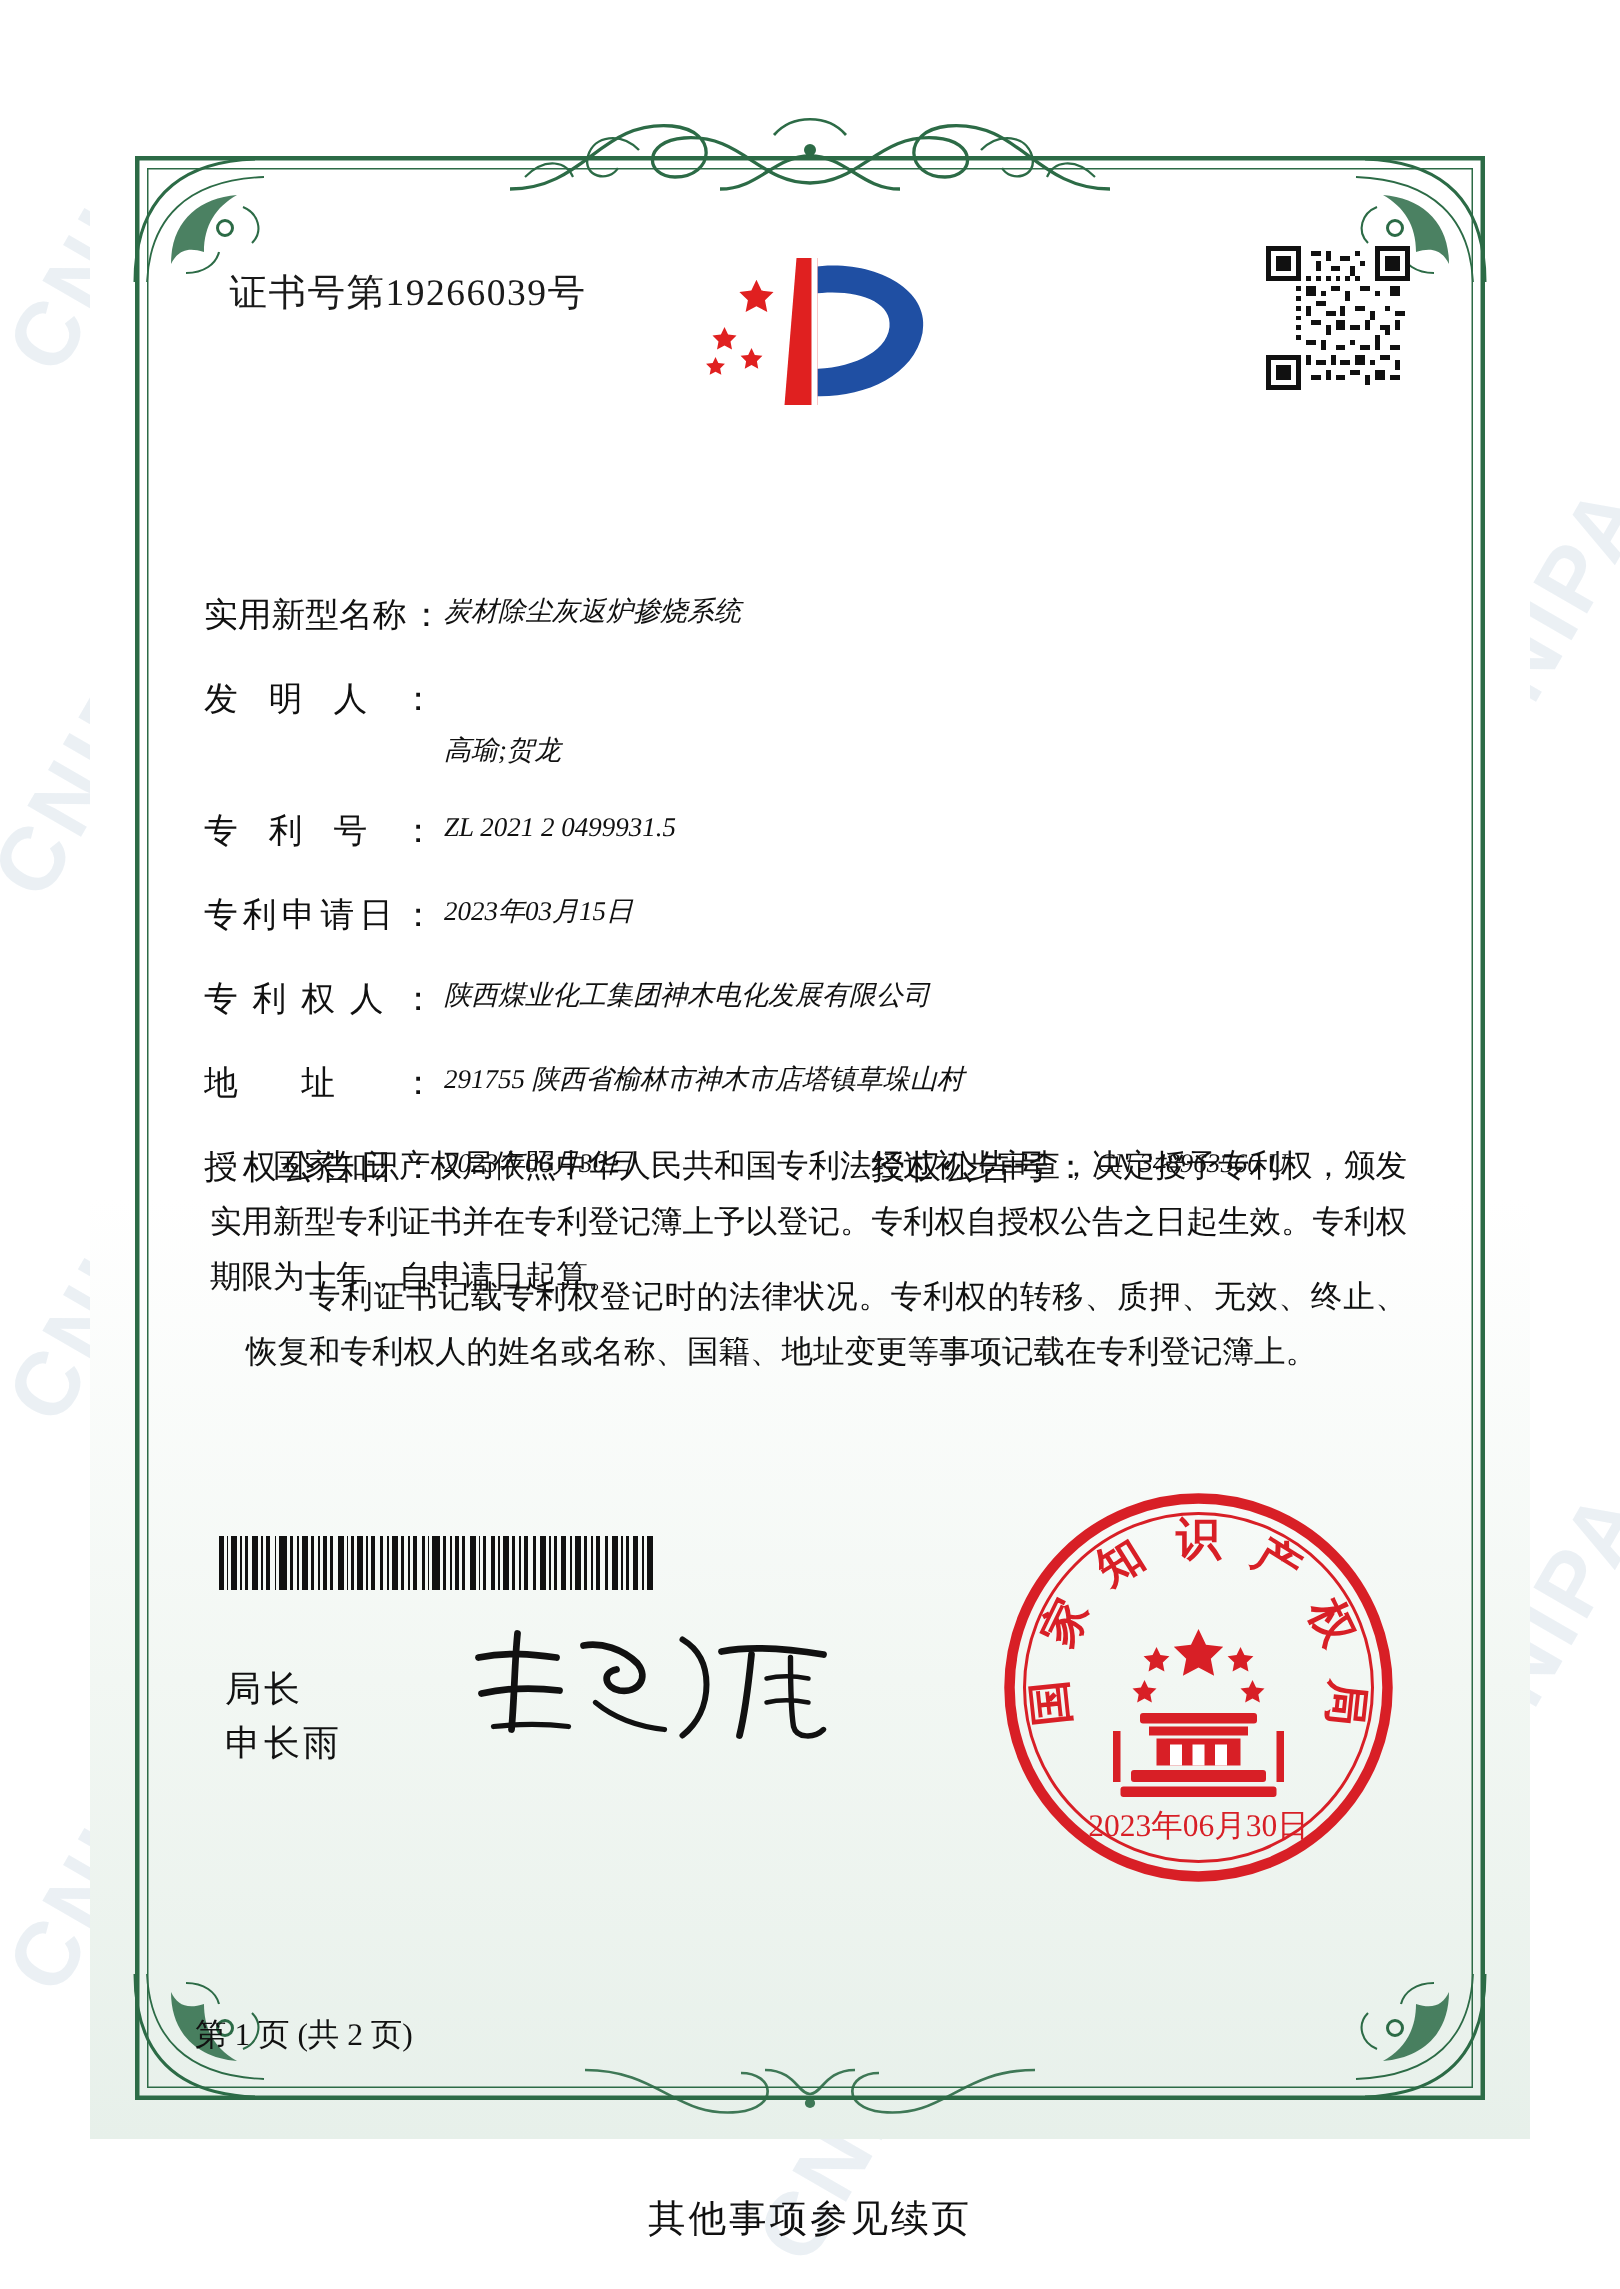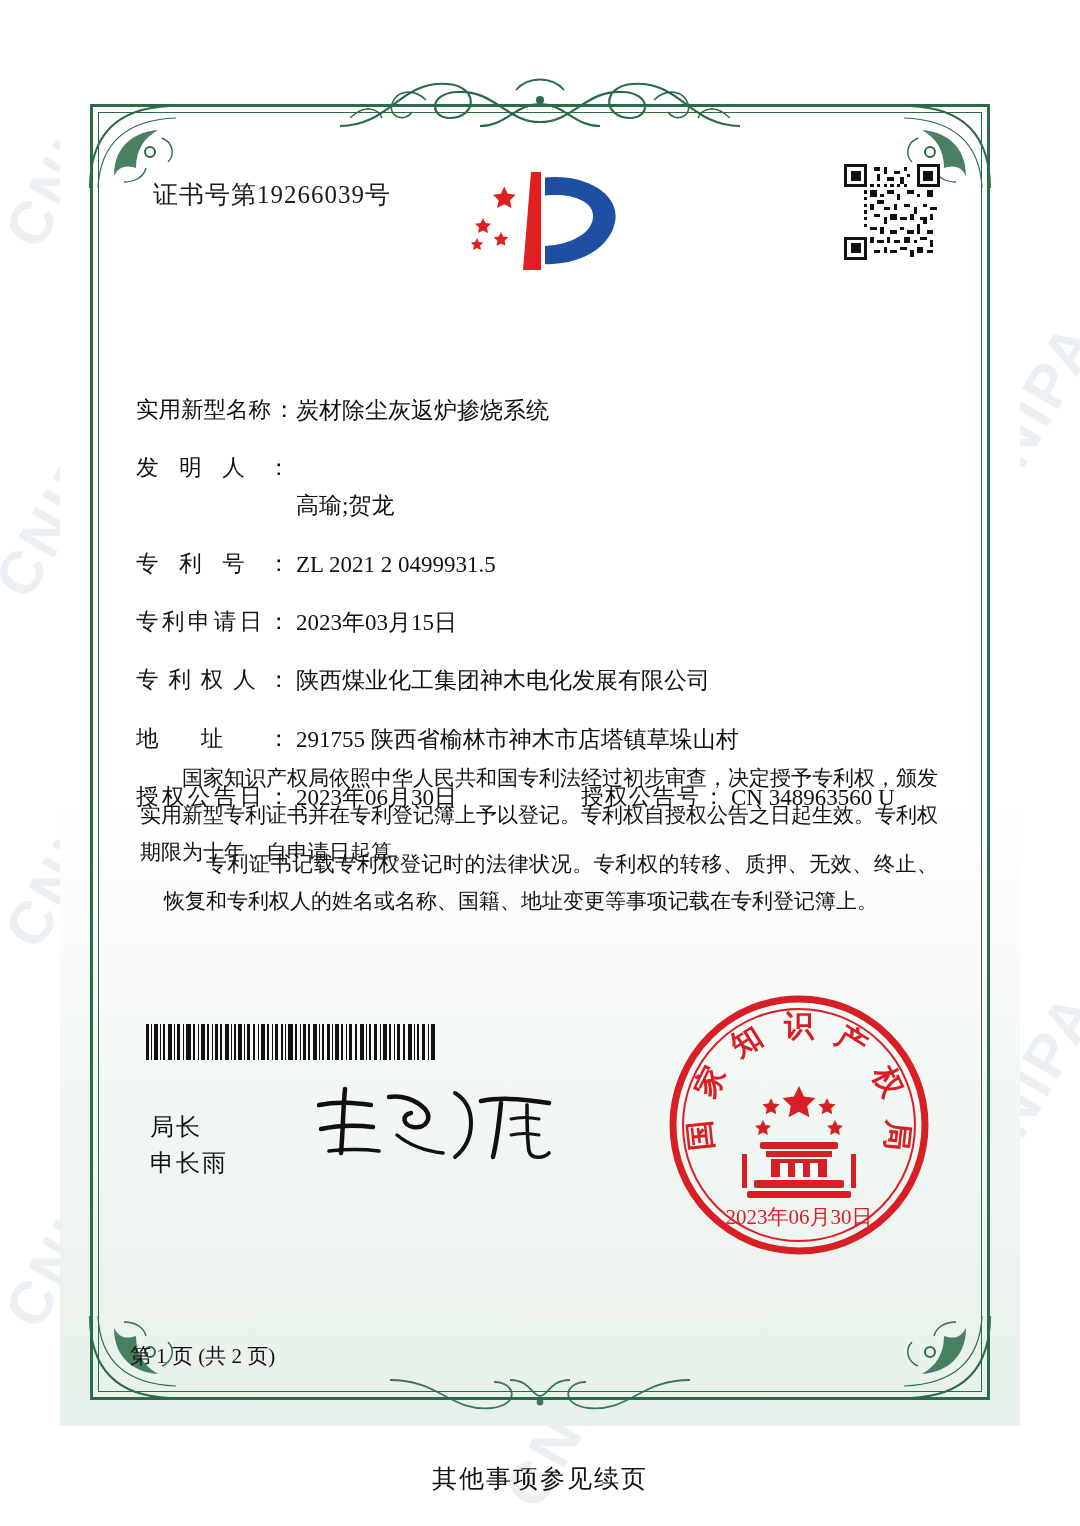--- a/index.html
+++ b/index.html
@@ -107,21 +107,21 @@
     font-size:22.5px; color:#111;
   }
   .row { display:flex; align-items:flex-start; margin-bottom:25px; }
   .lbl {
     width:160px; flex:0 0 160px;
     display:flex; justify-content:space-between;
     font-size:22.5px;
   }
   .lbl span { display:inline-block; }
   .colon { margin:0 6px 0 2px; }
-  .val { flex:1; font-size:23px; line-height:1.45; }
+  .val { flex:1; font-size:18px; line-height:1.45;font-style:italic; }
 
   .row.tight { margin-bottom:6px; }
   .row.pair { margin-bottom:25px; }
   .pub-wrap { display:flex; align-items:baseline; }
   .pub-left { width:445px; display:flex; }
   .pub-right { display:flex; }
   .pub-right .lbl2 {
     width:150px; flex:0 0 150px; display:flex; justify-content:space-between;
   }
 

